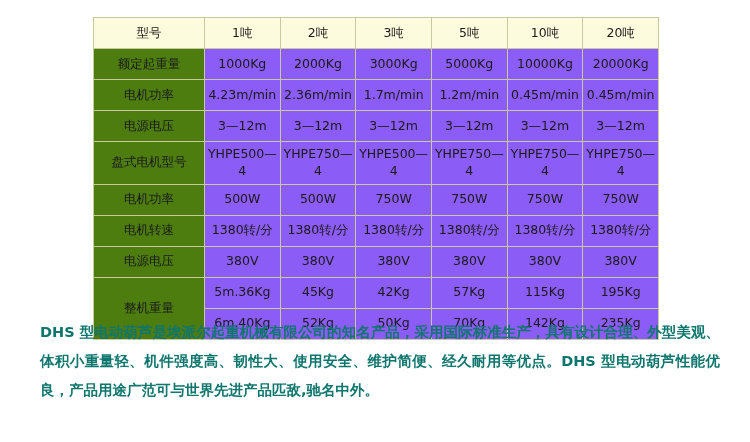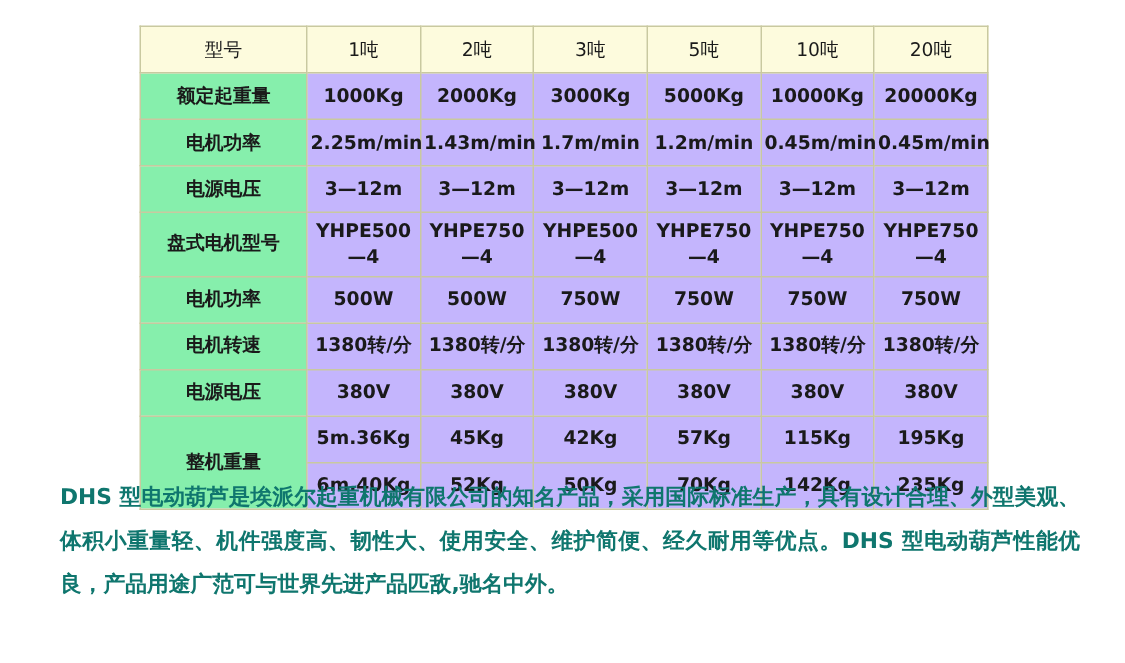--- a/index.html
+++ b/index.html
@@ -35,32 +35,31 @@
     text-align: center;
     vertical-align: middle;
     font-size: 12.5px;
     line-height: 1.35;
     padding: 4px 2px;
     height: 22px;
     color: #1a1a1a;
     font-family: "DejaVu Sans", "Liberation Sans", sans-serif;
   }
   table.spec-table td.label-col {
-    background: #86efac;
+    background: #4d7c0f;
     width: 106px;
-    font-weight: bold;
+    font-weight: normal;
   }
   table.spec-table tr.header-row td {
     background: #fdfbdd;
     font-weight: normal;
   }
   table.spec-table td.data-cell {
-    background: #c4b5fd;
+    background: #8b5cf6;
     width: 92px;
-    font-weight: bold;
   }
   td.weight-label {
     background: #fefde8;
     margin-left: 24px;
   }
   .paragraph {
     position: absolute;
     left: 40px;
     top: 318px;
     width: 680px;
@@ -95,22 +94,22 @@
           <td class="data-cell">1000Kg</td>
           <td class="data-cell">2000Kg</td>
           <td class="data-cell">3000Kg</td>
           <td class="data-cell">5000Kg</td>
           <td class="data-cell">10000Kg</td>
           <td class="data-cell">20000Kg</td>
         </tr>
 
         <tr>
           <td class="label-col">电机功率</td>
-          <td class="data-cell">2.25m/min</td>
-          <td class="data-cell">1.43m/min</td>
+          <td class="data-cell">4.23m/min</td>
+          <td class="data-cell">2.36m/min</td>
           <td class="data-cell">1.7m/min</td>
           <td class="data-cell">1.2m/min</td>
           <td class="data-cell">0.45m/min</td>
           <td class="data-cell">0.45m/min</td>
         </tr>
 
         <tr>
           <td class="label-col">电源电压</td>
           <td class="data-cell">3—12m</td>
           <td class="data-cell">3—12m</td>

